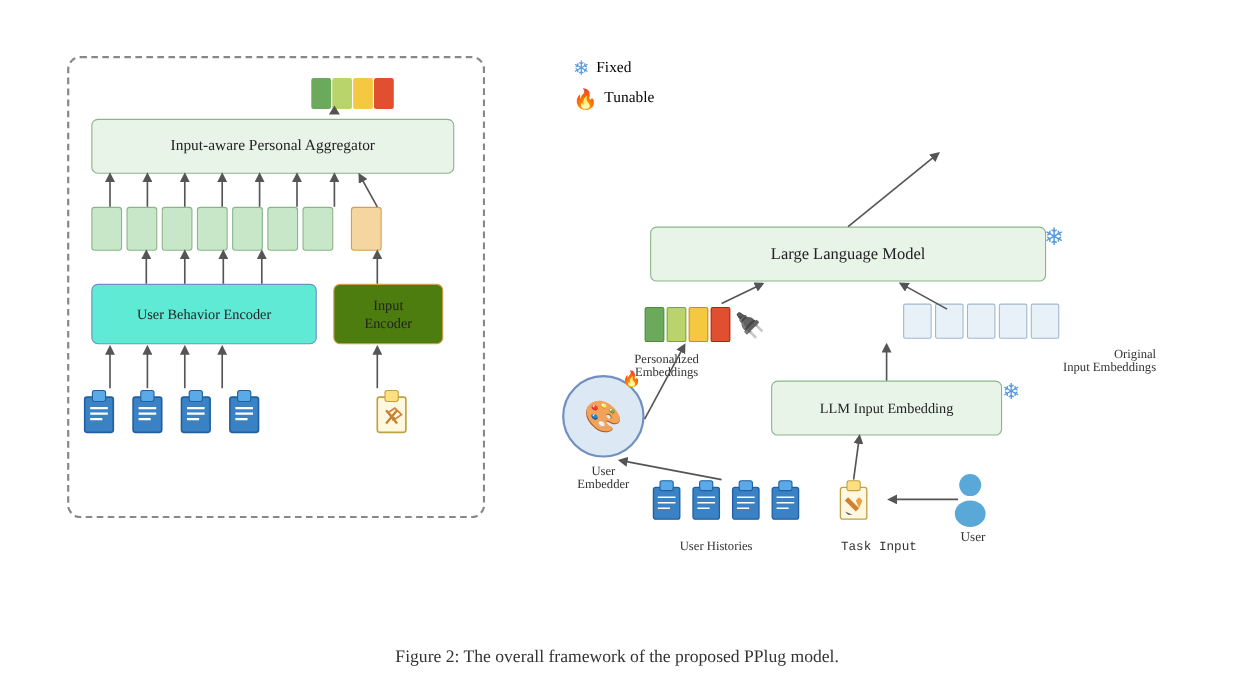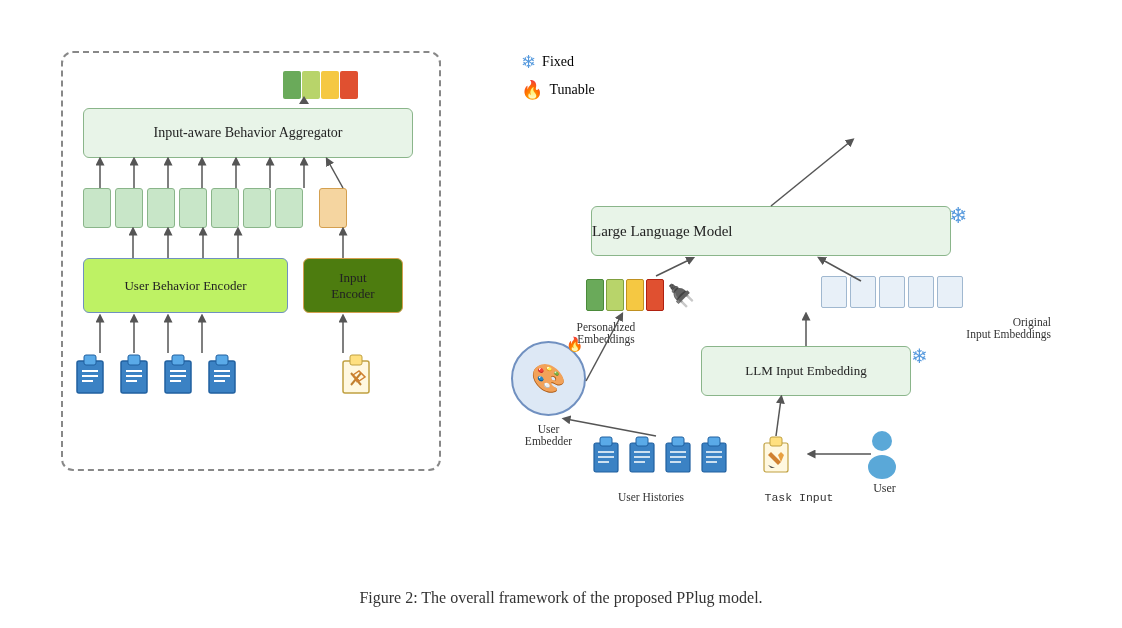--- a/index.html
+++ b/index.html
@@ -86,21 +86,21 @@
       border: 1px solid #d4a050;
       border-radius: 3px;
     }
     
     .behavior-box {
       position: absolute;
       top: 205px;
       left: 20px;
       width: 205px;
       height: 55px;
-      background: #bef264;
+      background: #5eead4;
       border: 1.5px solid #7090c0;
       border-radius: 6px;
       display: flex;
       align-items: center;
       justify-content: center;
       font-size: 13px;
       color: #222;
       text-align: center;
     }
     
@@ -157,20 +157,21 @@
       position: absolute;
       top: 155px;
       left: 100px;
       width: 360px;
       height: 50px;
       background: #e8f4e8;
       border: 1.5px solid #8ab58a;
       border-radius: 6px;
       display: flex;
       align-items: center;
+      justify-content: center;
       font-size: 15px;
       color: #222;
     }
     
     .snowflake-llm {
       position: absolute;
       top: 152px;
       left: 458px;
       font-size: 22px;
       color: #5599dd;
@@ -312,21 +313,21 @@
     <div class="color-bar-left">
       <div class="cb" style="background:#6aaa5a;"></div>
       <div class="cb" style="background:#b8d46a;"></div>
       <div class="cb" style="background:#f5c842;"></div>
       <div class="cb" style="background:#e05030;"></div>
     </div>
 
     <div style="position:absolute;top:43px;left:236px;width:0;height:0;border-left:5px solid transparent;border-right:5px solid transparent;border-bottom:8px solid #555;"></div>
 
     <div class="aggregator-box">
-      <span>Input-aware Behavior Aggregator</span>
+      <span>Input-aware Personal Aggregator</span>
     </div>
 
     <div class="embed-row">
       <div class="embed-block"></div>
       <div class="embed-block"></div>
       <div class="embed-block"></div>
       <div class="embed-block"></div>
       <div class="embed-block"></div>
       <div class="embed-block"></div>
       <div class="embed-block"></div>

